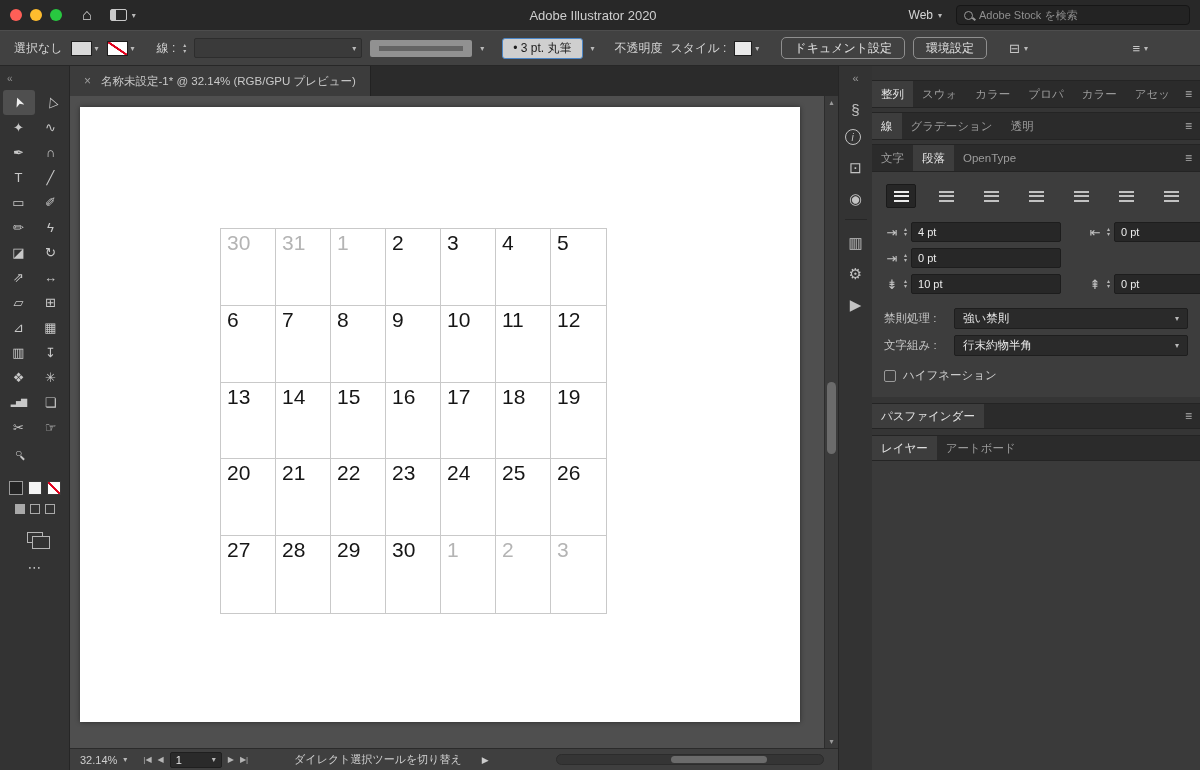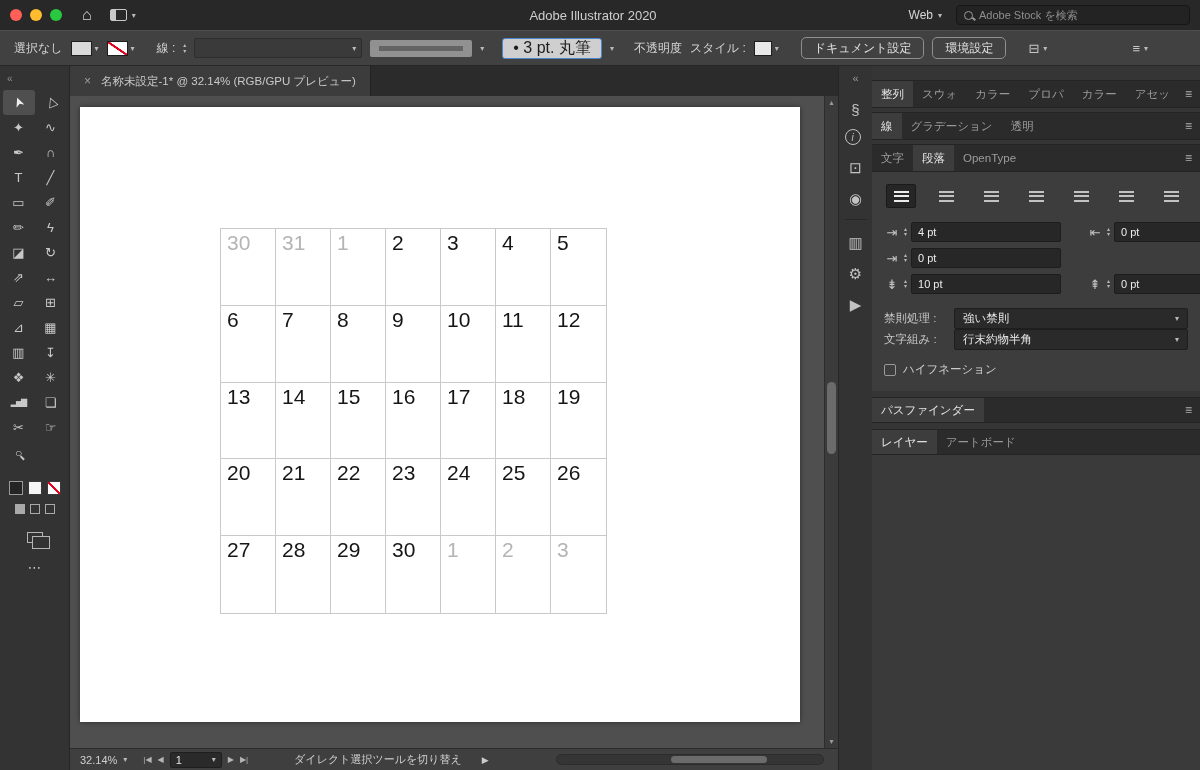--- a/index.html
+++ b/index.html
@@ -37,21 +37,21 @@
   .cb-swatch.fill{ background:#d9d9d9; }
   .cb-swatch.none{ background:linear-gradient(to top right,#fff 44%,#e0001b 46%,#e0001b 54%,#fff 56%); }
   .cb-swatch.style{ background:#e9e9e9; width:18px; }
   .stepper { display:flex; flex-direction:column; line-height:6px; }
   .stepper i { font-style:normal; font-size:6px; color:#bdbdbd; }
   .combo.weight { width:168px; height:20px; background:#3a3a3a; border:1px solid #2d2d2d; border-radius:2px;
                   display:flex; align-items:center; justify-content:flex-end; padding-right:5px; }
   .profile-dd { width:102px; height:17px; background:#919191; border-radius:2px; display:flex; align-items:center; justify-content:center; }
   .profile-bar{ width:82%; height:5px; background:#646464; }
   .brush-dd { height:21px; background:#cfcfcf; border:1px solid #4c86c6; border-radius:3px; color:#1d1d1d;
-              display:flex; align-items:center; padding:0 10px; font-size:16px; margin-left:10px; white-space:nowrap; }
+              display:flex; align-items:center; padding:0 10px; font-size:12px; margin-left:10px; white-space:nowrap; }
   .cb-btn { height:22px; background:transparent; border:1px solid #8f8f8f; border-radius:5px; color:#e0e0e0;
             padding:0 12px; font-size:12px; font-family:Liberation Serif, serif; white-space:nowrap; }
   .icon-group { display:flex; align-items:center; gap:4px; color:#c6c6c6; font-size:13px; }
   .ml14{margin-left:14px;} .ml28{margin-left:12px;}
   .cb-end { margin-left:auto; margin-right:38px; }
   
   .main { display:flex; height:704px; }
   
   .toolbar { width:70px; background:#333333; border-right:1px solid #262626; flex:none; display:flex; flex-direction:column; }
   .tb-head { height:24px; display:flex; align-items:center; padding-left:7px; color:#8f8f8f; font-size:10px; }
@@ -130,21 +130,21 @@
   .align-btn .bars { width:15px; height:11px; background:repeating-linear-gradient(to bottom,#c2c2c2 0 2px,transparent 2px 4.4px); }
   .align-btn.active { background:#262626; border:1px solid #1a1a1a; }
   .align-btn.active .bars { background:repeating-linear-gradient(to bottom,#ececec 0 2px,transparent 2px 4.4px); }
   .fields { display:grid; grid-template-columns:1fr 1fr; gap:6px 26px; margin-bottom:14px; }
   .fieldgroup { display:flex; align-items:center; gap:4px; }
   .ficon { font-size:13px; color:#c4c4c4; width:16px; text-align:center; flex:none; }
   .fstep { display:flex; flex-direction:column; line-height:5px; flex:none; }
   .fstep i { font-style:normal; font-size:6px; color:#b5b5b5; }
   .tfield { flex:1; min-width:0; height:20px; background:#272727; border:1px solid #1d1d1d; border-radius:2px;
             color:#ececec; font-size:11px; padding-left:6px; font-family:inherit; outline:none; }
-  .dd-row { display:flex; align-items:center; gap:6px; }
+  .dd-row { display:flex; align-items:center; gap:6px; margin-bottom:6px; }
   .dd-label { width:64px; font-size:11.5px; color:#c6c6c6; flex:none; white-space:nowrap; }
   .dropdown { flex:1; height:21px; background:#2a2a2a; border:1px solid #1e1e1e; border-radius:2px;
               display:flex; align-items:center; padding:0 8px; color:#e8e8e8; font-size:11.5px; }
   .dropdown .chev { margin-left:auto; }
   .hyph-row { display:flex; align-items:center; gap:7px; margin-top:12px; }
   .checkbox { width:12px; height:12px; border:1px solid #9a9a9a; border-radius:2px; background:transparent; flex:none; }
   .hyph-label { font-size:11.5px; color:#d0d0d0; }
   .layers-body { flex:1; background:#3a3a3a; }
 </style>
 </head>

